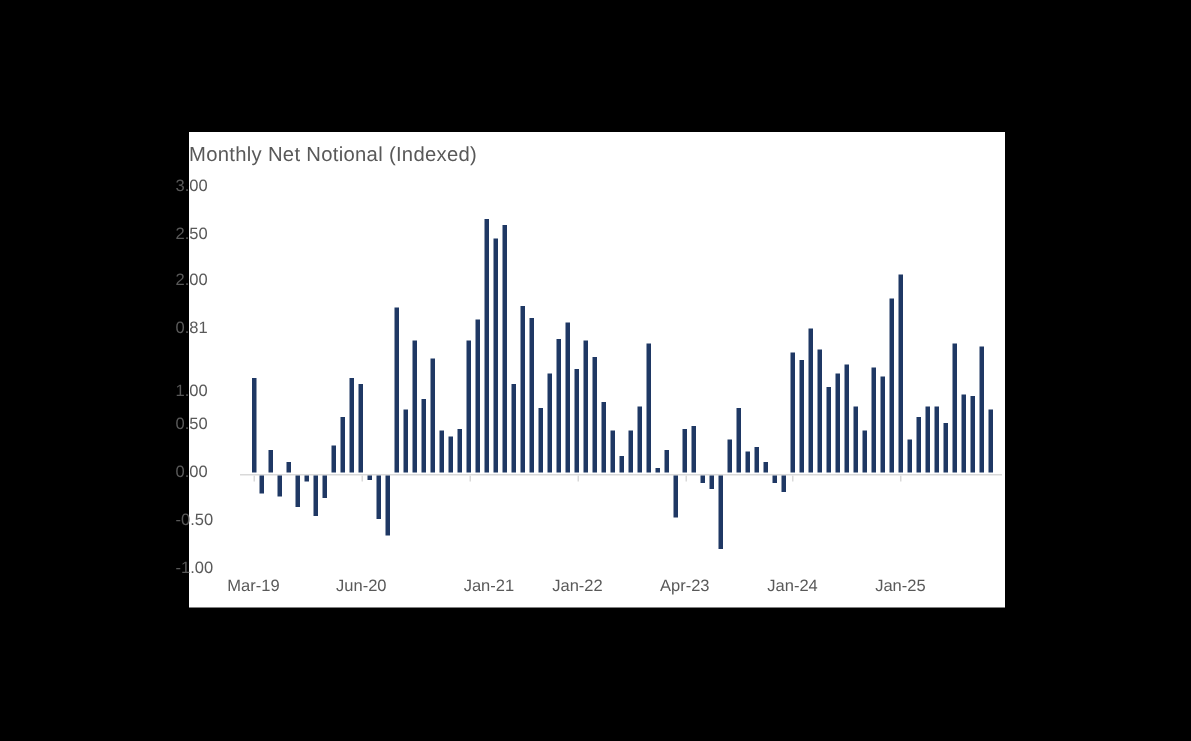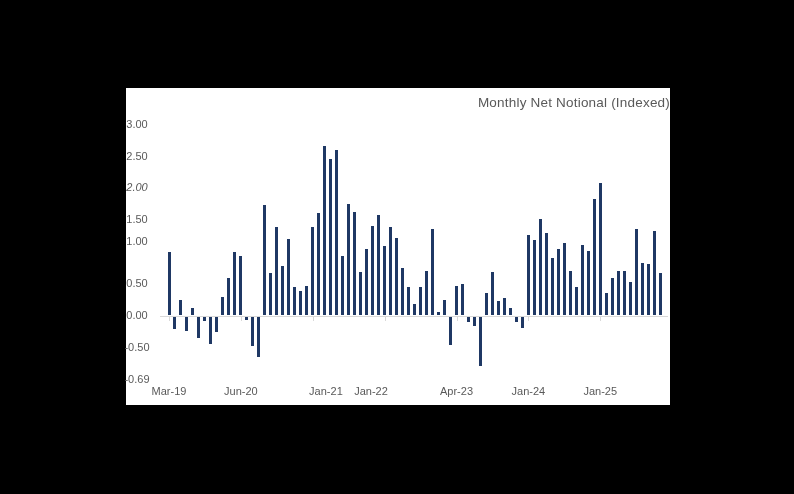--- a/index.html
+++ b/index.html
@@ -21,36 +21,36 @@
     top: 88px;
     width: 544px;
     height: 317px;
     background: #ffffff;
   }
   .chart-title {
     position: absolute;
     left: 0;
     top: 7px;
     width: 100%;
-    text-align: right;
+    text-align: left;
     font-size: 13.5px;
     color: #595959;
     letter-spacing: 0.2px;
   }
   .plot {
     position: absolute;
     left: 0;
     top: 0;
     width: 100%;
     height: 100%;
   }
   .y-tick-label {
     position: absolute;
     width: 40px;
-    text-align: center;
+    text-align: left;
     font-size: 11px;
     color: #595959;
     line-height: 11px;
   }
   .x-tick-label {
     position: absolute;
     width: 60px;
     text-align: center;
     font-size: 11px;
     color: #595959;
@@ -76,34 +76,34 @@
 </head>
 <body>
 
 <div class="stage">
   <div class="chart-panel">
     <div class="chart-title">Monthly Net Notional (Indexed)</div>
     <div class="plot" id="plot">
         <div class="zero-line" style="left: 34px; width: 508px; top: 227.5px;"></div>
         <div class="y-tick-label" style="left: -9px; top: 30.6px;">3.00</div>
         <div class="y-tick-label" style="left: -9px; top: 62.5px;">2.50</div>
-        <div class="y-tick-label" style="left: -9px; top: 94.4px; font-style: italic;">2.00</div>
-        <div class="y-tick-label" style="left: -9px; top: 126.3px;">1.50</div>
-        <div class="y-tick-label" style="left: -9px; top: 148px;">1.00</div>
+        <div class="y-tick-label" style="left: -9px; top: 94.4px;">2.00</div>
+        <div class="y-tick-label" style="left: -9px; top: 126.3px;">0.81</div>
+        <div class="y-tick-label" style="left: -9px; top: 168px;">1.00</div>
         <div class="y-tick-label" style="left: -9px; top: 190.1px;">0.50</div>
         <div class="y-tick-label" style="left: -9px; top: 222px;">0.00</div>
         <div class="y-tick-label" style="left: -9px; top: 253.9px;">-0.50</div>
-        <div class="y-tick-label" style="left: -9px; top: 285.8px;">-0.69</div>
+        <div class="y-tick-label" style="left: -9px; top: 285.8px;">-1.00</div>
         <div class="x-tick-label" style="left: 13px; top: 298px;">Mar-19</div>
         <div class="year-tick" style="left: 43px; top: 228.5px;"></div>
         <div class="x-tick-label" style="left: 84.88px; top: 298px;">Jun-20</div>
         <div class="year-tick" style="left: 114.88px; top: 228.5px;"></div>
         <div class="x-tick-label" style="left: 156.76px; top: 298px; text-align: right;">Jan-21</div>
         <div class="year-tick" style="left: 186.76px; top: 228.5px;"></div>
-        <div class="x-tick-label" style="left: 215px; top: 298px;">Jan-22</div>
+        <div class="x-tick-label" style="left: 229px; top: 298px;">Jan-22</div>
         <div class="year-tick" style="left: 258.64px; top: 228.5px;"></div>
         <div class="x-tick-label" style="left: 300.52px; top: 298px;">Apr-23</div>
         <div class="year-tick" style="left: 330.52px; top: 228.5px;"></div>
         <div class="x-tick-label" style="left: 372.4px; top: 298px;">Jan-24</div>
         <div class="year-tick" style="left: 402.4px; top: 228.5px;"></div>
         <div class="x-tick-label" style="left: 444.28px; top: 298px;">Jan-25</div>
         <div class="year-tick" style="left: 474.28px; top: 228.5px;"></div>
         <div class="bar" title="Jan-19: 1.00" style="left: 41.5px; height: 63.8px; background: rgb(31, 56, 100); top: 163.7px;"></div>
         <div class="bar" title="Feb-19: -0.19" style="left: 47.49px; height: 12.122px; background: rgb(31, 56, 100); top: 228.5px;"></div>
         <div class="bar" title="Mar-19: 0.24" style="left: 53.48px; height: 15.312px; background: rgb(31, 56, 100); top: 212.188px;"></div>

